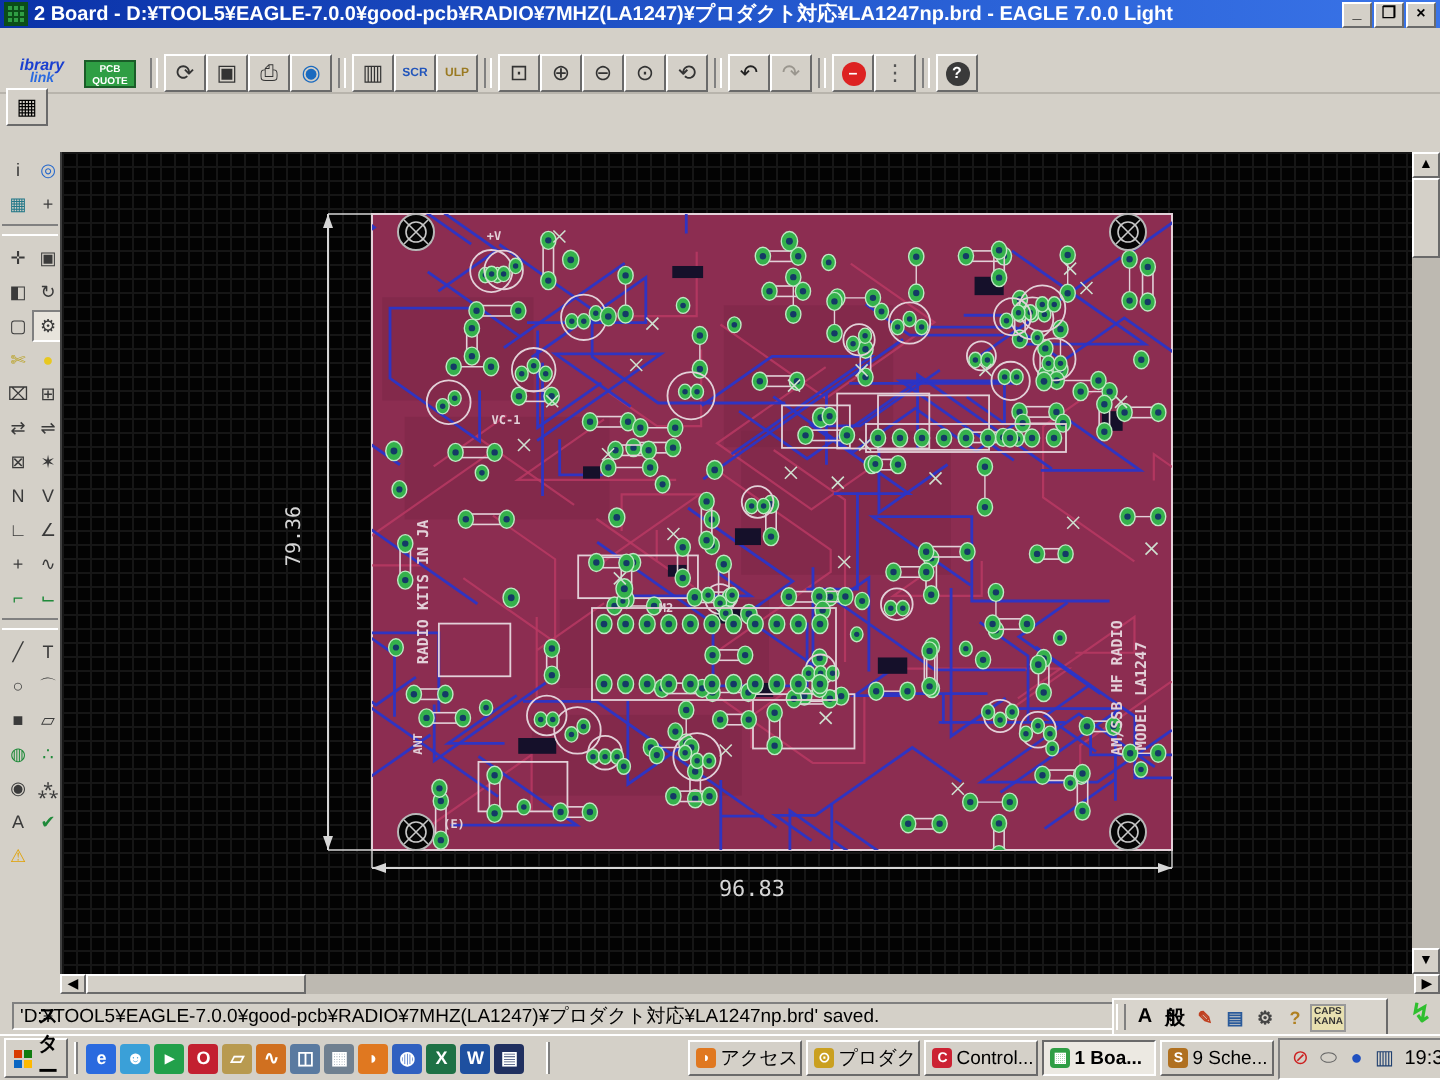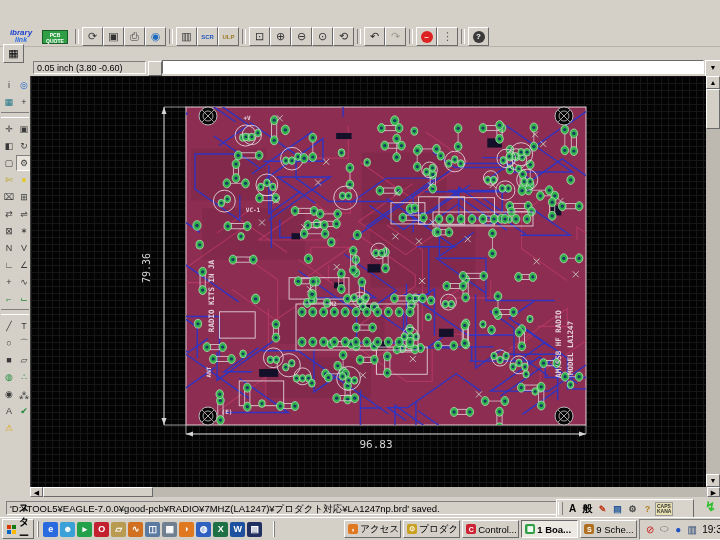--- a/index.html
+++ b/index.html
@@ -71,20 +71,29 @@
   .tray{margin-left:auto;height:19px;display:flex;align-items:center;gap:2px;padding:0 4px;border:1px solid;border-color:#808080 #fff #fff #808080;}
   .trayicon{width:12px;height:12px;display:flex;align-items:center;justify-content:center;font-size:10px;}
   .clock{font-size:10px;padding-left:2px;}
   svg text{font-family:"DejaVu Sans Mono",monospace;}
 </style>
 </head>
 <body>
 
 <div id="screen">
 
+  <div class="titlebar">
+    <div class="title-icon"></div>
+    <div class="title-text">2 Board - D:¥TOOL5¥EAGLE-7.0.0¥good-pcb¥RADIO¥7MHZ(LA1247)¥プロダクト対応¥LA1247np.brd - EAGLE 7.0.0 Light</div>
+    <div class="winbtns" id="winbtns">
+        <div class="winbtn raised">_</div>
+        <div class="winbtn raised">❐</div>
+        <div class="winbtn raised">×</div>
+      </div>
+  </div>
 
 
   <div class="toolbar1">
     <div class="logo-dl">
       <div>ibrary</div>
       <div class="l2">link</div>
     </div>
     <div class="logo-pq">
       <div>PCB</div>
       <div>QUOTE</div>
@@ -149,28 +158,20 @@
         </div>
       </span>
   </div>
 
   <div class="toolbar2">
     <div class="tbtn raised">
       <span>▦</span>
     </div>
   </div>
 
-  <div class="cmdrow">
-    <div class="coordbox">0.05 inch (3.80 -0.60)</div>
-    <div class="cmdframe raised"></div>
-    <input class="cmdinput" value="" style="">
-    <div class="cmddrop raised">
-      <span>▼</span>
-    </div>
-  </div>
 
   <div class="palette" id="palette">
       <div class="ptool">
         <span style="color: rgb(58, 58, 58);">i</span>
       </div>
       <div class="ptool">
         <span style="color: rgb(34, 102, 204);">◎</span>
       </div>
       <div class="ptool">
         <span style="color: rgb(34, 119, 136);">▦</span>

